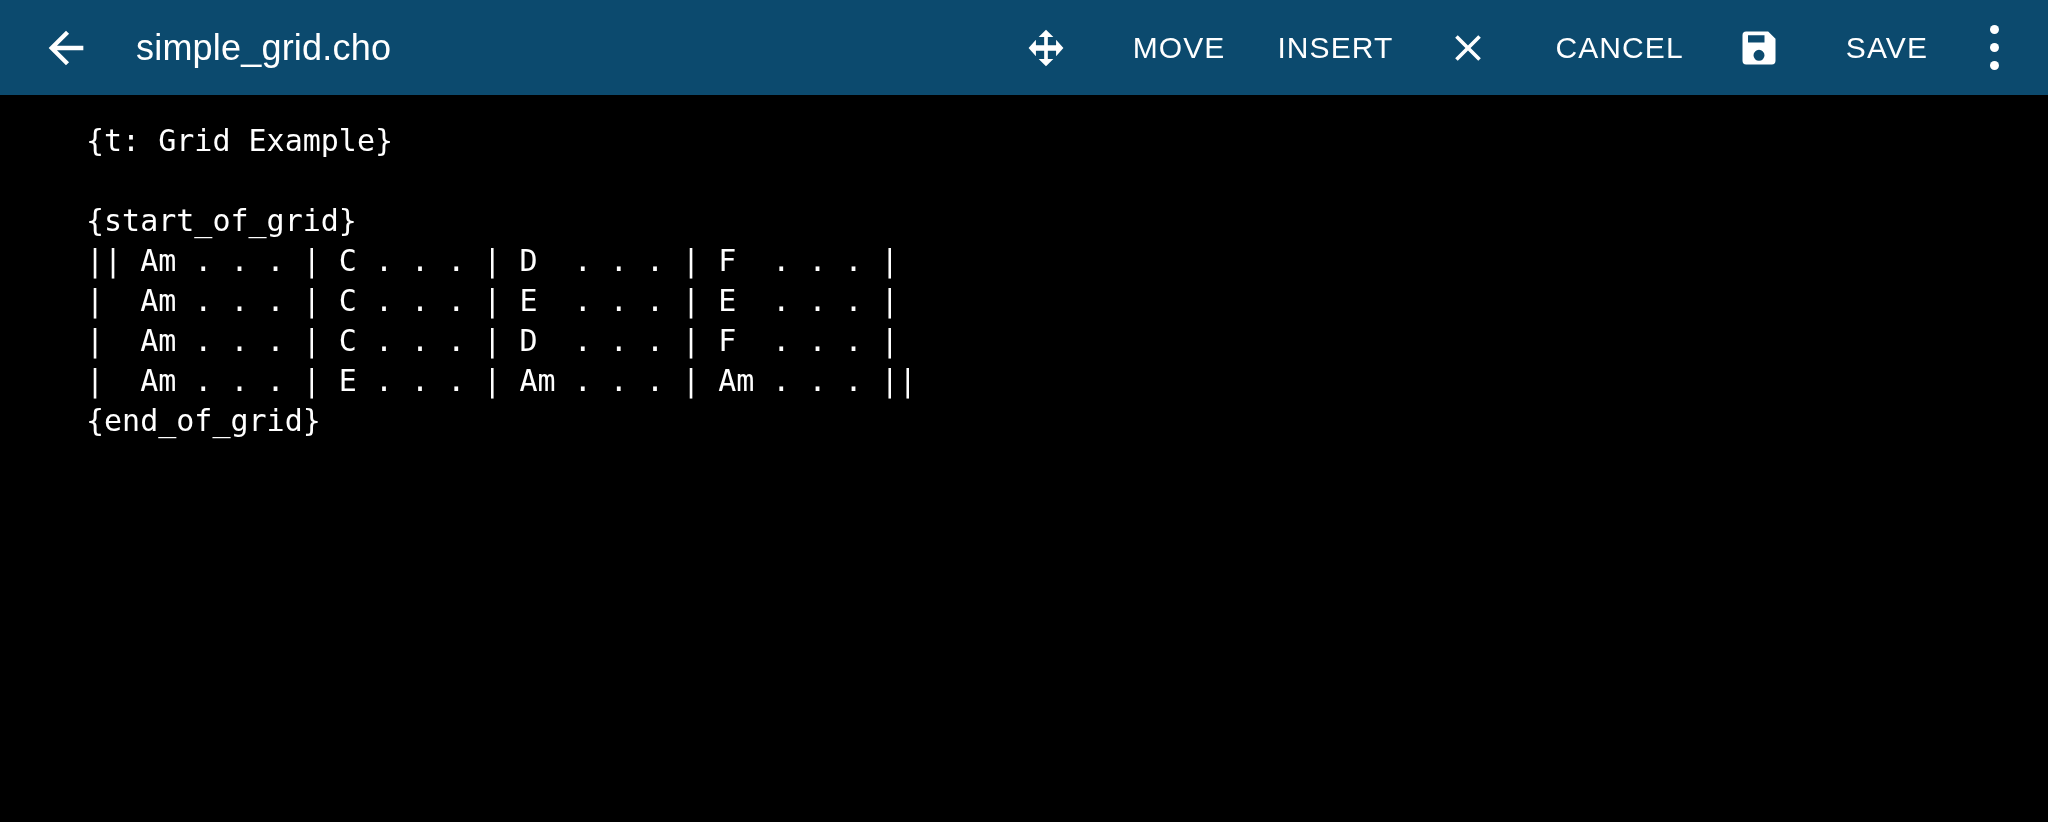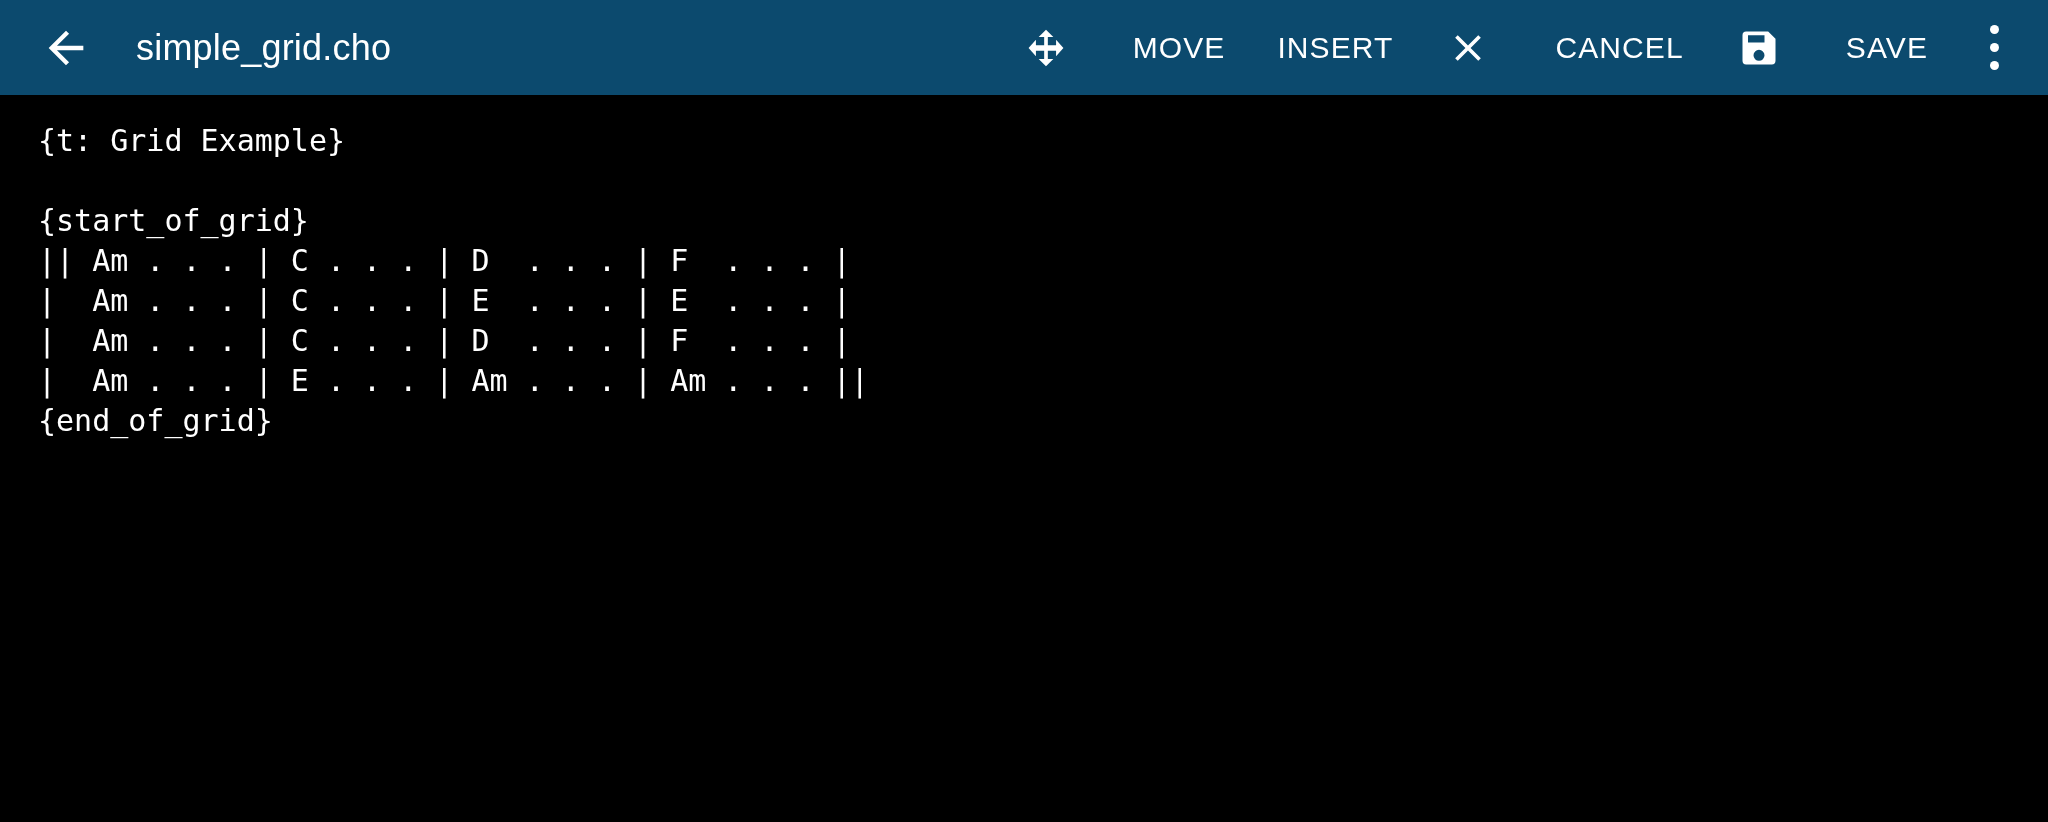--- a/index.html
+++ b/index.html
@@ -115,20 +115,21 @@
   }
 
   .editor-text {
     color: #FFFFFF;
     font-family: "DejaVu Sans Mono", "Liberation Mono", monospace;
     font-size: 30px;
     line-height: 40px;
     white-space: pre;
     letter-spacing: 0px;
     tab-size: 4;
+    margin-left: 48px;
   }
 </style>
 </head>
 <body>
 
 <div class="app-bar">
 
   <div class="back-button">
     <span class="back-arrow-icon">
       <svg class="back-arrow-svg" width="52" height="52" viewBox="0 0 24 24" aria-hidden="true">

